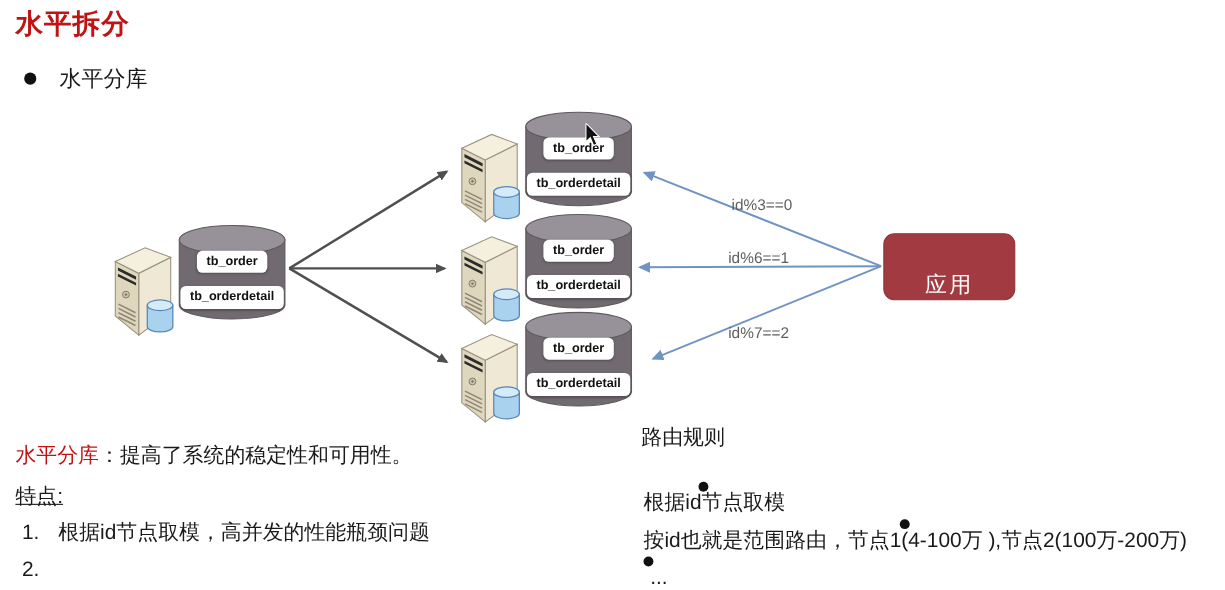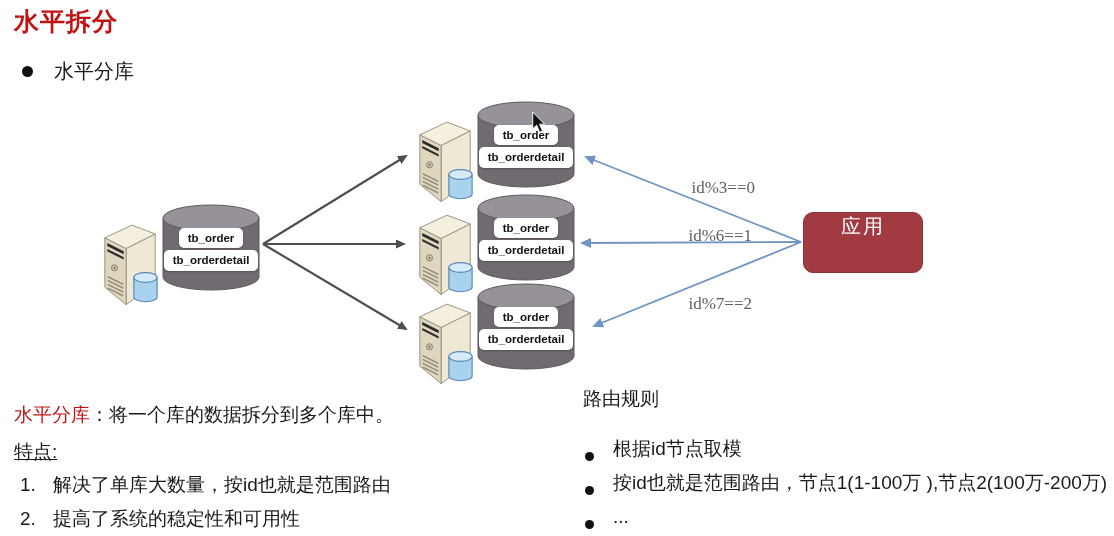--- a/index.html
+++ b/index.html
@@ -18,48 +18,48 @@
   .big-dot { width:11px; height:11px; border-radius:50%; background:#111; margin-right:21px; }
 
   
   .arrows-layer { left:0; top:0; width:1114px; height:536px; pointer-events:none; }
 
   .db-group { width:166px; height:110px; }
   .server-svg { position:absolute; left:2px; top:13px; width:62px; height:90px; }
   .cyl-svg { position:absolute; left:64px; top:0; width:100px; height:88px; }
   .tables {
     position:absolute; left:66px; top:24px; width:96px;
-    display:flex; flex-direction:column; align-items:center; gap:2px;
+    display:flex; flex-direction:column; align-items:center; gap:12px;
   }
   .tbl {
     background:#fff; border-radius:5px; padding:3px 9px 3px 9px;
     font-size:11.5px; font-weight:bold; color:#111; line-height:1.25;
     box-shadow:0 1px 2px rgba(0,0,0,0.25); white-space:nowrap;
   }
 
   .app-box {
     left:803px; top:212px; width:118px; height:59px;
     background:#a23b41; border:1px solid #8e3338; border-radius:10px;
-    display:flex; align-items:flex-start; justify-content:center;
+    display:flex; align-items:flex-end; justify-content:center;
     color:#ffffff; font-size:20px; letter-spacing:2px;
   }
 
   .route-label {
-    width:90px; text-align:right; font-size:17px; color:#5f5f5f;
-    font-family:Liberation Serif, serif;
+    width:90px; text-align:left; font-size:14px; color:#5f5f5f;
+    font-family:Liberation Sans, sans-serif;
   }
 
   .cursor-svg { left:531px; top:112px; width:15px; height:22px; }
 
   
   .note { font-size:19px; line-height:1.2; white-space:nowrap; }
   .red { color:#c01414; }
   .feat-row { display:flex; }
   .feat-num { width:33px; }
-  .r-item { display:flex; align-items:flex-end; }
+  .r-item { display:flex; align-items:center;flex-direction:column; }
   .r-dot { width:9px; height:9px; border-radius:50%; background:#111; margin-right:19px; flex:0 0 auto; }
 </style>
 </head>
 <body>
 
 <div class="stage">
 
   <svg width="0" height="0" style="position:absolute" aria-hidden="true">
     <defs>
       <symbol id="sym-server" viewBox="0 0 64 92">
@@ -169,39 +169,38 @@
 
   <div class="abs app-box">
     <span>应用</span>
   </div>
 
   <svg class="abs cursor-svg" viewBox="0 0 12 19">
     <path d="M1,0 L1,14.5 L4.4,11.4 L7,17.5 L9.5,16.4 L6.9,10.5 L11.3,10.5 Z" fill="#111" stroke="#fff" stroke-width="0.8"></path>
   </svg>
 
   <div class="abs note" style="left:14px; top:404px;">
-    <span class="red">水平分库</span><span>：将一个库的数据拆分到多个库中。</span>
+    <span class="red">水平分库</span><span>：提高了系统的稳定性和可用性。</span>
   </div>
   <div class="abs note" style="left:14px; top:441px;text-decoration:underline;">特点:</div>
   <div class="abs note feat-row" style="left:20px; top:474px;">
     <span class="feat-num">1.</span>
-    <span>解决了单库大数量，按id也就是范围路由</span>
+    <span>根据id节点取模，高并发的性能瓶颈问题</span>
   </div>
   <div class="abs note feat-row" style="left:20px; top:508px;">
     <span class="feat-num">2.</span>
-    <span>提高了系统的稳定性和可用性</span>
   </div>
 
   <div class="abs note" style="left:583px; top:388px;">路由规则</div>
   <div class="abs note r-item" style="left:585px; top:438px;">
     <span class="r-dot"></span>
     <span>根据id节点取模</span>
   </div>
   <div class="abs note r-item" style="left:585px; top:472px;">
     <span class="r-dot"></span>
-    <span>按id也就是范围路由，节点1(1-100万 ),节点2(100万-200万)</span>
+    <span>按id也就是范围路由，节点1(4-100万 ),节点2(100万-200万)</span>
   </div>
   <div class="abs note r-item" style="left:585px; top:506px;">
     <span class="r-dot"></span>
     <span>...</span>
   </div>
 
 </div>
 
 </body></html>

